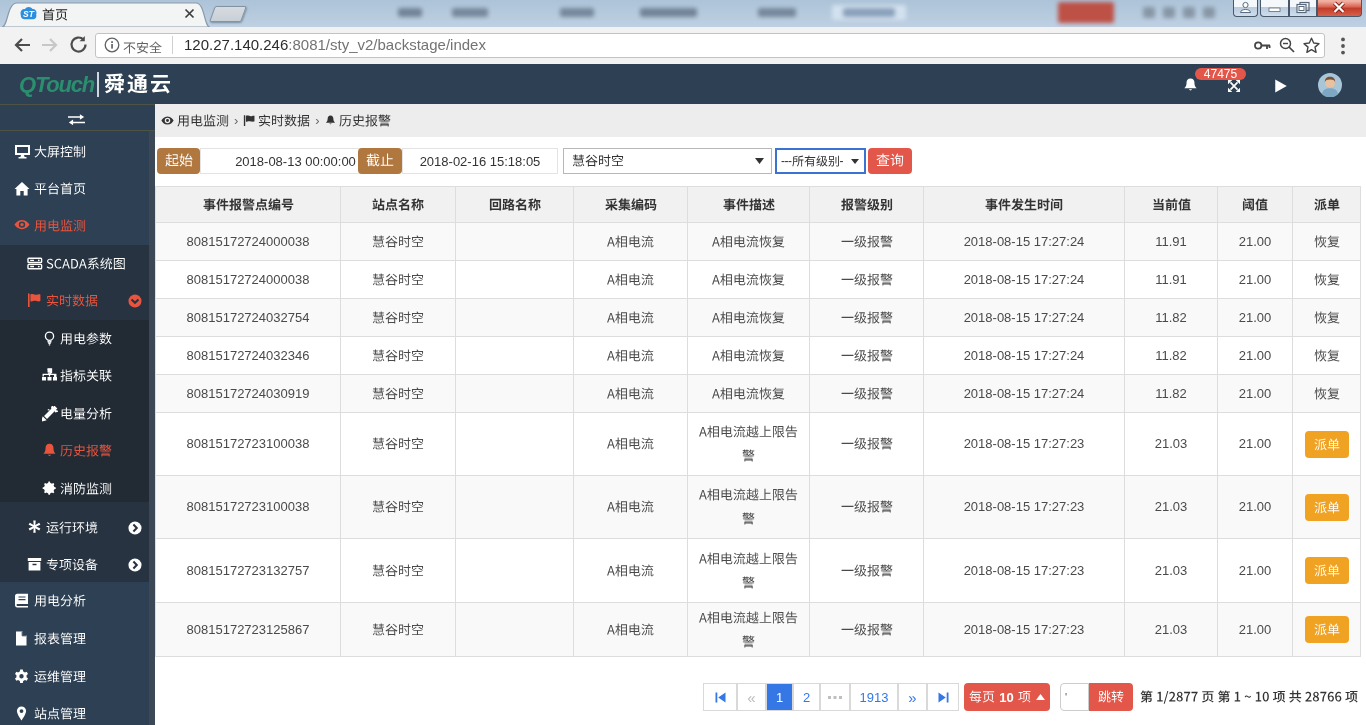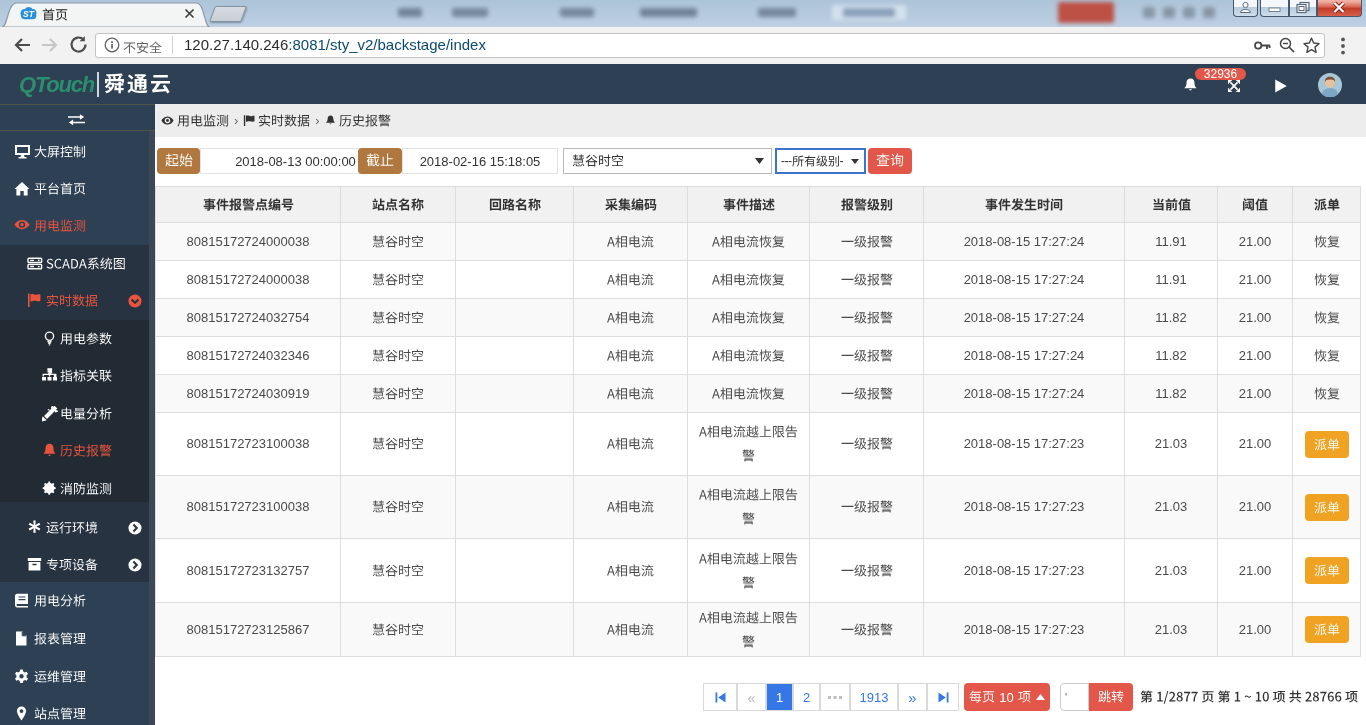--- a/index.html
+++ b/index.html
@@ -245,21 +245,21 @@
  <div class="abs" id="omni"></div>
  <svg class="abs" style="left:104px;top:10px" width="16" height="16" viewBox="0 0 16 16">
       <circle cx="8" cy="8" r="6.8" stroke="#5f6368" stroke-width="1.3" fill="none"></circle>
       <rect x="7.2" y="7" width="1.7" height="4.6" fill="#5f6368"></rect>
       <rect x="7.2" y="4.2" width="1.7" height="1.8" fill="#5f6368"></rect>
     </svg>
  <div class="abs" style="left:123px;top:12px"><svg class="zh" width="39.0" height="15" viewBox="0 0 39.0 15" fill="#616161">
         <use href="#t2"></use>
       </svg></div>
  <div class="abs" style="left:172px;top:9px;width:1px;height:18px;background:#d0d0d0"></div>
- <div class="abs" style="left:184px;top:9px;font-size:15px;color:#2c2c2c">120.27.140.246<span style="color:#0c4a6e">:8081/sty_v2/backstage/index</span></div>
+ <div class="abs" style="left:184px;top:9px;font-size:15px;color:#2c2c2c">120.27.140.246<span style="color:#737373">:8081/sty_v2/backstage/index</span></div>
  <svg class="abs" style="left:1254px;top:11px" width="17" height="15" viewBox="0 0 17 15">
       <circle cx="4.2" cy="7.5" r="3.2" fill="none" stroke="#454545" stroke-width="1.8"></circle>
       <path d="M7.4 7.5 L16 7.5 M13 7.5 L13 11 M15.6 7.5 L15.6 10" stroke="#454545" stroke-width="1.8" fill="none"></path>
     </svg>
  <svg class="abs" style="left:1279px;top:10px" width="16" height="16" viewBox="0 0 16 16">
       <circle cx="6.5" cy="6.5" r="5" fill="none" stroke="#454545" stroke-width="1.5"></circle>
       <path d="M10 10 L15 15" stroke="#454545" stroke-width="1.7"></path>
       <path d="M4 6.5 L9 6.5" stroke="#454545" stroke-width="1.4"></path>
     </svg>
  <svg class="abs" style="left:1303px;top:10px" width="17" height="17" viewBox="0 0 17 17">
@@ -274,21 +274,21 @@
 
 <div class="abs" id="apphead">
  <div class="abs" style="left:19px;top:8px;font-size:22px;font-weight:bold;font-style:italic;color:#2a8e6f;letter-spacing:-1.2px">QTouch</div>
  <div class="abs" style="left:97px;top:8px;width:2px;height:25px;background:#cfd6dd"></div>
  <div class="abs" style="left:104px;top:9px"><svg class="zh" width="69.0" height="24" viewBox="0 0 69.0 24" fill="#ffffff">
         <use href="#t3"></use>
       </svg></div>
  <svg class="abs" style="left:1183px;top:13px" width="15" height="16" viewBox="0 0 17 17">
       <path d="M8.5 1.2 C5.5 1.2 4 3.4 4 6 C4 10 2.4 11.2 1.6 12.2 L15.4 12.2 C14.6 11.2 13 10 13 6 C13 3.4 11.5 1.2 8.5 1.2 Z M6.7 13.4 A1.9 1.9 0 0 0 10.3 13.4 Z" fill="#fff"></path>
     </svg>
- <div class="abs" id="badge">32936</div>
+ <div class="abs" id="badge">47475</div>
  <svg class="abs" style="left:1227px;top:15px" width="14" height="14" viewBox="0 0 17 17">
       <path d="M4.2 4.2 L12.8 12.8 M12.8 4.2 L4.2 12.8" stroke="#fff" stroke-width="2.1" fill="none"></path>
       <path d="M1.2 1.2 L6.4 1.2 L1.2 6.4 Z M15.8 1.2 L15.8 6.4 L10.6 1.2 Z M1.2 15.8 L1.2 10.6 L6.4 15.8 Z M15.8 15.8 L10.6 15.8 L15.8 10.6 Z" fill="#fff"></path>
     </svg>
  <svg class="abs" style="left:1274px;top:14px" width="14" height="16" viewBox="0 0 17 19">
       <path d="M1.5 1.5 L15.5 9.5 L1.5 17.5 Z" fill="#fff"></path>
     </svg>
  <svg class="abs" style="left:1318px;top:9px" width="24" height="24" viewBox="0 0 27 27">
   <circle cx="13.5" cy="13.5" r="13.5" fill="#a9c6d8"></circle>
   <circle cx="13.5" cy="11" r="5.6" fill="#e8c29e"></circle>
@@ -841,21 +841,21 @@
   </div>
 <div class="pg pgc" style="left:927px;width:32px">
     <svg width="11" height="11" viewBox="0 0 11 11">
       <path d="M8.7 0.5 L10.5 0.5 L10.5 10.5 L8.7 10.5 Z M0.5 0.5 L0.5 10.5 L7.8 5.5 Z" fill="#3578e5"></path>
     </svg>
   </div>
 <div class="pg red-btn" style="left:964px;width:86px;border-radius:4px;color:#fff">
     <svg class="zh" width="26.0" height="15" viewBox="0 0 26.0 15" fill="#ffffff">
       <use href="#t42"></use>
     </svg>
-    <span style="margin:12px 4px;font-weight:normal">10</span>
+    <span style="margin:12px 4px;font-weight:bold">10</span>
     <svg class="zh" width="13.0" height="15" viewBox="0 0 13.0 15" fill="#ffffff">
       <use href="#t43"></use>
     </svg>
     <svg style="margin-left:5px" width="9" height="6" viewBox="0 0 9 6">
       <path d="M4.5 0 L9 6 L0 6 Z" fill="#fff"></path>
     </svg>
   </div>
 <div class="pg" style="left:1060px;width:29px;background:#fff;border:1px solid #ccc;border-radius:4px 0 0 4px;font-size:11px;color:#555;justify-content:flex-start;padding-left:4px">'</div>
 <div class="pg red-btn" style="left:1089px;width:44px;border-radius:0 4px 4px 0;color:#fff">
     <svg class="zh" width="26.0" height="15" viewBox="0 0 26.0 15" fill="#ffffff">

